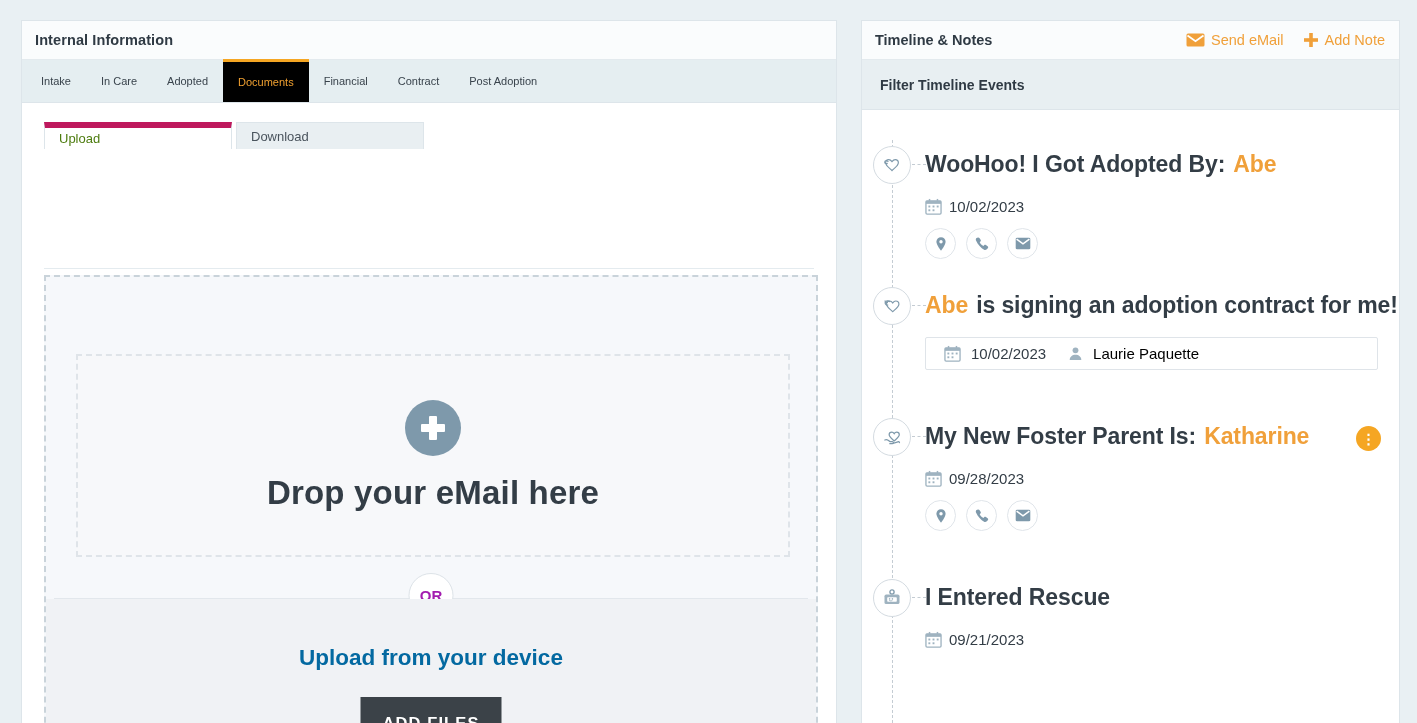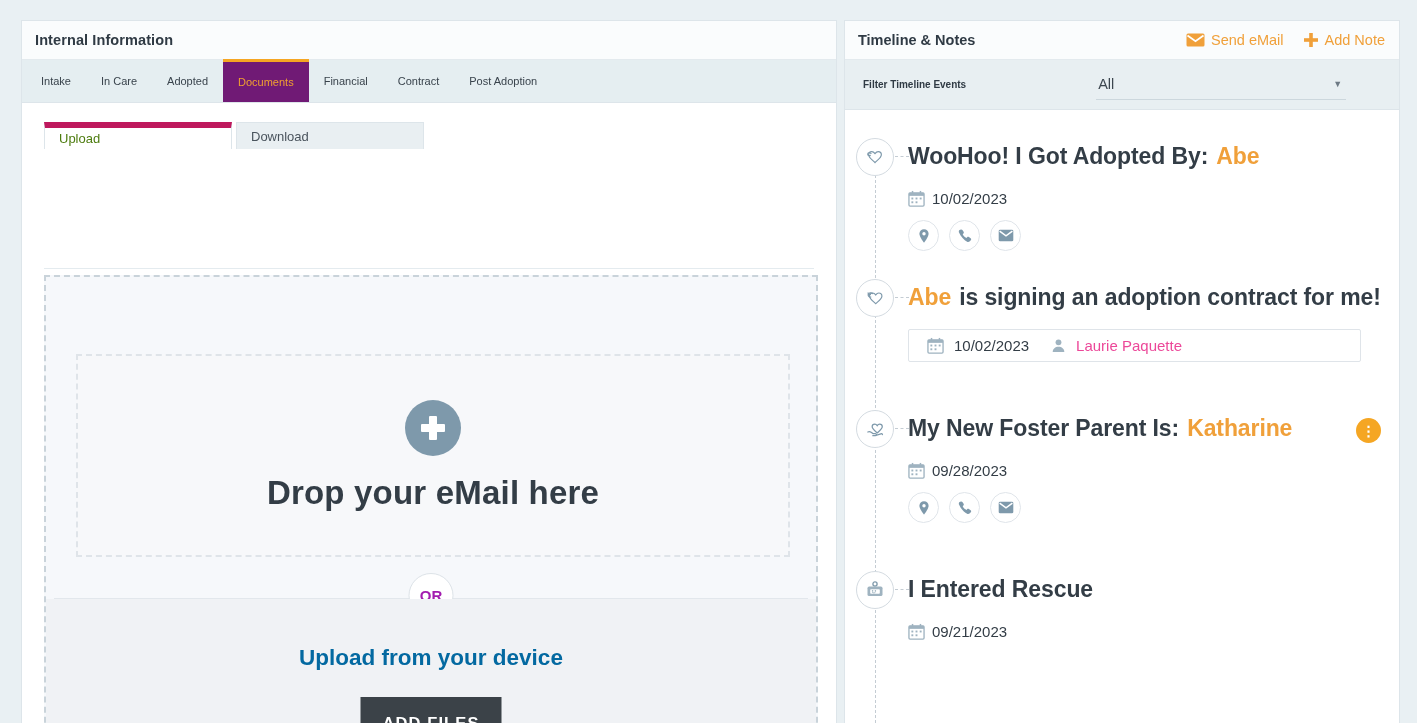--- a/index.html
+++ b/index.html
@@ -7,21 +7,21 @@
     margin: 0; padding: 0;
     width: 1417px; height: 723px;
     background: #e9f0f3;
     font-family: "Liberation Sans", sans-serif;
     overflow: hidden;
   }
   .page {
     position: relative;
     width: 1417px; height: 568px;
     display: flex;
-    gap: 7px;
+    gap: 24px;
     padding: 20px 17px 0 21px;
   }
 
   
   .left-panel {
     width: 816px;
     flex: 0 0 816px;
     background: #ffffff;
     border: 1px solid #dde5ea;
     border-bottom: none;
@@ -55,21 +55,21 @@
     display: flex;
     align-items: center;
     padding: 0 15px;
     font-size: 11px;
     color: #39434c;
     cursor: pointer;
     position: relative;
     background: transparent;
   }
   .tab.active {
-    background: #701a75;
+    background: #000000;
     color: #f0a030;
     border-top: 3px solid #f5a623;
     margin-top: -1px;
   }
 
   .tab-content {
     flex: 1;
     background: #ffffff;
     padding: 0;
     position: relative;
@@ -248,21 +248,21 @@
   }
   .filter-bar {
     height: 50px;
     background: #e8eff2;
     display: flex;
     align-items: center;
     padding: 0 14px 0 18px;
     border-bottom: 1px solid #dde5ea;
   }
   .filter-label {
-    font-size: 10px;
+    font-size: 14px;
     font-weight: bold;
     color: #2f3a44;
   }
   .filter-select {
     margin-left: 130px;
     width: 250px;
     height: 30px;
     border: none;
     border-bottom: 1px solid #ccd7dd;
     background: transparent;
@@ -355,21 +355,21 @@
     border: 1px solid #dfe4e9;
     border-radius: 2px;
     display: flex;
     align-items: center;
     padding: 0 18px;
     gap: 10px;
     font-size: 15px;
     color: #333d46;
     background: #fff;
   }
-  .tl-box .person { color: #ec4899; margin-left: 12px; }
+  .tl-box .person { color: #000000; margin-left: 12px; }
   .more-btn {
     position: absolute;
     right: 18px;
     top: 10px;
     width: 25px; height: 25px;
     border-radius: 50%;
     background: #f5a623;
     color: #fff;
     display: flex;
     align-items: center;
@@ -457,30 +457,26 @@
             </svg>
           </span>
           <span>Add Note</span>
         </div>
 
       </div>
     </div>
 
     <div class="filter-bar">
       <div class="filter-label">Filter Timeline Events</div>
-      <div class="filter-select">
-        <span>All</span>
-        <span class="caret">▼</span>
-      </div>
     </div>
 
     <div class="timeline">
       <div class="tl-line"></div>
 
-      <div class="tl-item" style="margin-top:16px;">
+      <div class="tl-item" style="margin-top:24px;">
         <div class="tl-icon">
           <svg width="22" height="20" viewBox="0 0 24 22">
             <path d="M5 8.5c0-2 1.6-3.5 3.5-3.5 1.6 0 2.6 1 3.5 2.2C12.9 6 13.9 5 15.5 5 17.4 5 19 6.5 19 8.5c0 3.3-5.2 6.6-7 8.6-1.8-2-7-5.3-7-8.6z" fill="none" stroke="#7e99ab" stroke-width="1.3"></path>
             <path d="M8 7.5c-1.6-1.8-4-1.4-4 .4 0 1.5 1.9 2.1 3.2 1.1" fill="none" stroke="#7e99ab" stroke-width="1.3"></path>
           </svg>
         </div>
         <div class="tl-connector"></div>
         <div class="tl-heading">
           <span>WooHoo! I Got Adopted By:</span>
           <span class="accent">Abe</span>

